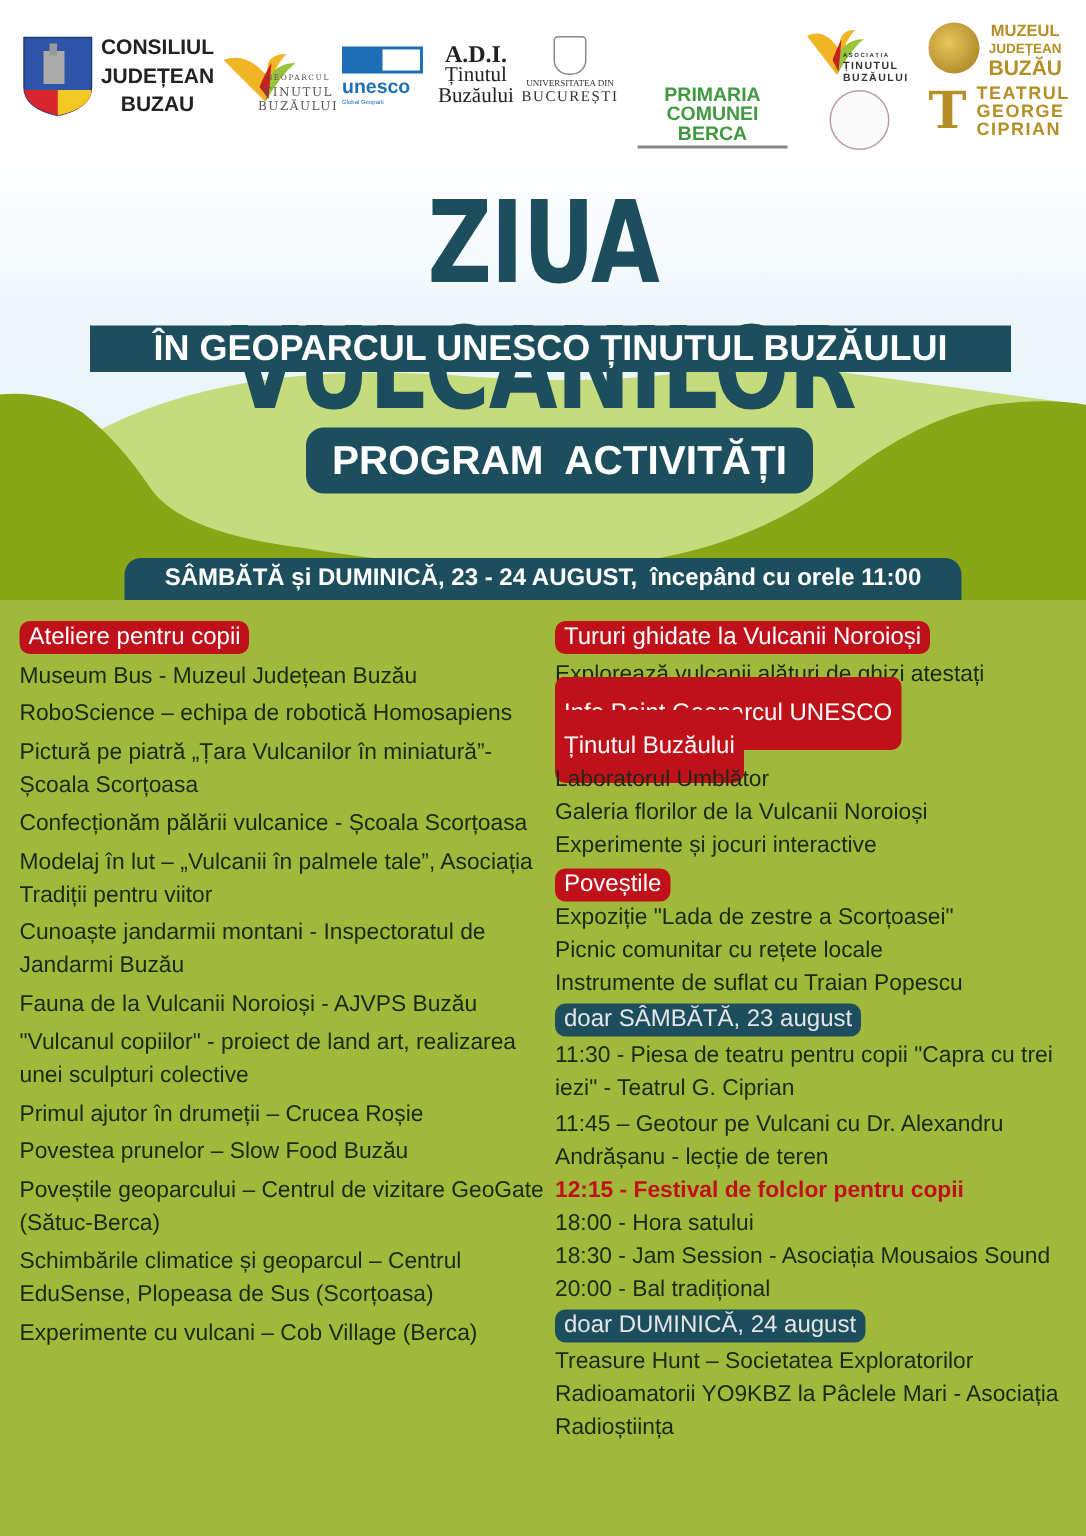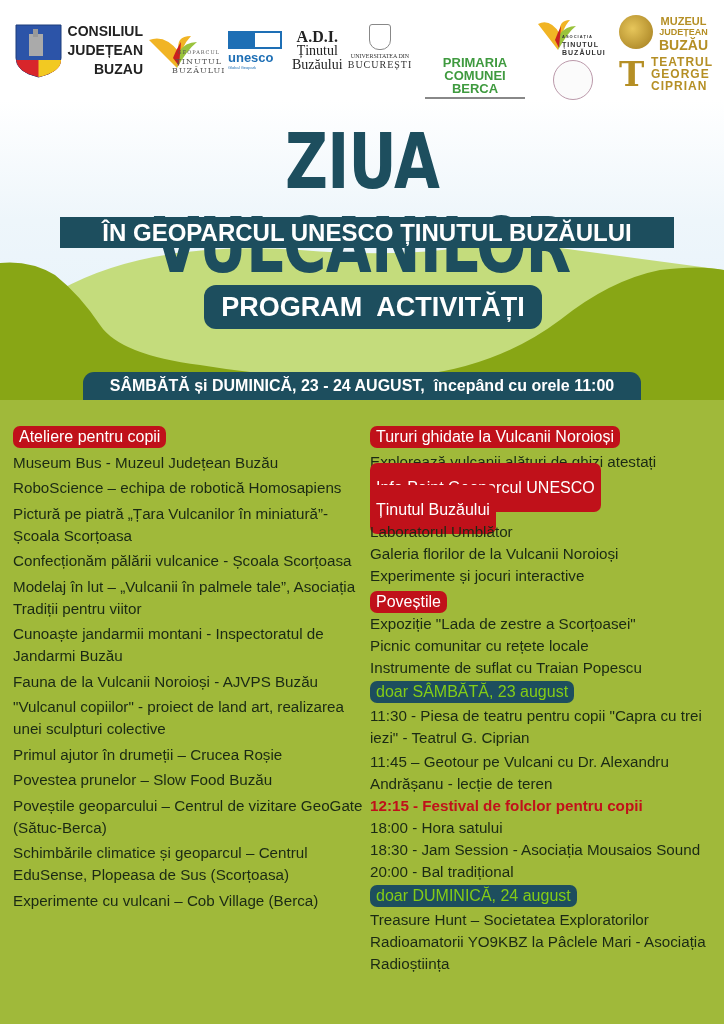--- a/index.html
+++ b/index.html
@@ -2,21 +2,21 @@
 <html><head>
 <meta charset="utf-8">
 <style>
   * { box-sizing: border-box; margin: 0; padding: 0; }
   html, body { width: 724px; height: 1024px; overflow: hidden; }
   body { font-family: "Liberation Sans", "DejaVu Sans", sans-serif; background: #9fb83c; position: relative; }
 
   
   .logos { position: absolute; left: 0; top: 0; width: 724px; height: 100px; background: #ffffff; }
   .crest { position: absolute; left: 15px; top: 24px; width: 47px; height: 54px; }
-  .cj-text { position: absolute; left: 67px; top: 22px; font-weight: bold; font-size: 14px; line-height: 19px; text-align: right; color: #222; width: 76px; }
+  .cj-text { position: absolute; left: 67px; top: 22px; font-weight: bold; font-size: 14px; line-height: 19px; text-align: center; color: #222; width: 76px; }
   .geo-logo { position: absolute; left: 145px; top: 28px; width: 75px; height: 46px; }
   .geo-text { position: absolute; left: 172px; top: 48px; font-family: "DejaVu Serif", serif; font-size: 8px; line-height: 9px; color: #555; letter-spacing: 1px; text-align: center; }
   .unesco { position: absolute; left: 228px; top: 31px; width: 54px; height: 40px; }
   .unesco .box { width: 54px; height: 18px; background: #1e6fb5; display:flex; }
   .unesco .box span { flex:1; }
   .unesco .word { font-weight: bold; color: #1e6fb5; font-size: 13px; line-height: 14px; margin-top: 2px; }
   .unesco .sub { font-size: 4px; color: #1e6fb5; }
   .adi { position: absolute; left: 292px; top: 30px; font-family: Liberation Serif, serif; color: #222; text-align: center; line-height: 14px; }
   .adi .t1 { font-size: 16px; font-weight: bold; }
   .adi .t2 { font-size: 14px; }
@@ -46,22 +46,22 @@
   .title { position: absolute; left: 0; top: 20px; width: 724px; text-align: center; color: #1d4e5e; font-family: "DejaVu Sans", sans-serif; font-weight: bold; font-size: 76px; line-height: 84px; letter-spacing: -1px; transform: scaleX(0.78); transform-origin: center; }
   .subtitle-band { position: absolute; left: 60px; top: 117px; width: 614px; height: 31px; background: #1d4e5e; color: #ffffff; font-weight: bold; font-size: 24px; line-height: 31px; text-align: center; letter-spacing: 0; }
   .program { position: absolute; left: 204px; top: 185px; width: 338px; height: 44px; border-radius: 12px; background: #1d4e5e; color: #fff; font-weight: bold; font-size: 27px; line-height: 44px; text-align: center; white-space: pre; }
   .dates { position: absolute; left: 83px; top: 272px; width: 558px; height: 28px; border-radius: 11px 11px 0 0; background: #1d4e5e; color: #fff; font-weight: bold; font-size: 16px; line-height: 28px; text-align: center; white-space: pre; }
 
   
   .content { position: absolute; left: 0; top: 400px; width: 724px; height: 624px; background: #a0b93a; }
   .col { position: absolute; top: 14px; }
   .col-left { left: 13px; width: 350px; }
   .col-right { left: 370px; width: 350px; }
-  .tag-red { display: inline-block; background: #c0111a; color: #fff; font-size: 16px; line-height: 22px; padding: 0 6px; border-radius: 7px; margin-top: 12px; }
-  .tag-blue { display: inline-block; background: #1d4e5e; color: #84cc16; font-size: 16px; line-height: 22px; padding: 0 6px; border-radius: 7px; }
+  .tag-red { display: inline-block; background: #c0111a; color: #fff; font-size: 16px; line-height: 22px; padding: 0 6px; border-radius: 7px; }
+  .tag-blue { display: inline-block; background: #1d4e5e; color: #e5e5e5; font-size: 16px; line-height: 22px; padding: 0 6px; border-radius: 7px; }
   .item { color: #1b2a14; font-size: 15.2px; line-height: 22px; }
   .left-item { margin-top: 3.5px; }
   .highlight { color: #c0111a; font-weight: bold; }
   .tag-multi { display:inline; background:#c0111a; color:#fff; font-size:16px; line-height:22px; padding:16px 6px; border-radius:7px; -webkit-box-decoration-break: clone; box-decoration-break: clone; }
 </style>
 </head>
 <body>
 
 <div class="logos">
   <svg class="crest" viewBox="0 0 47 54">

